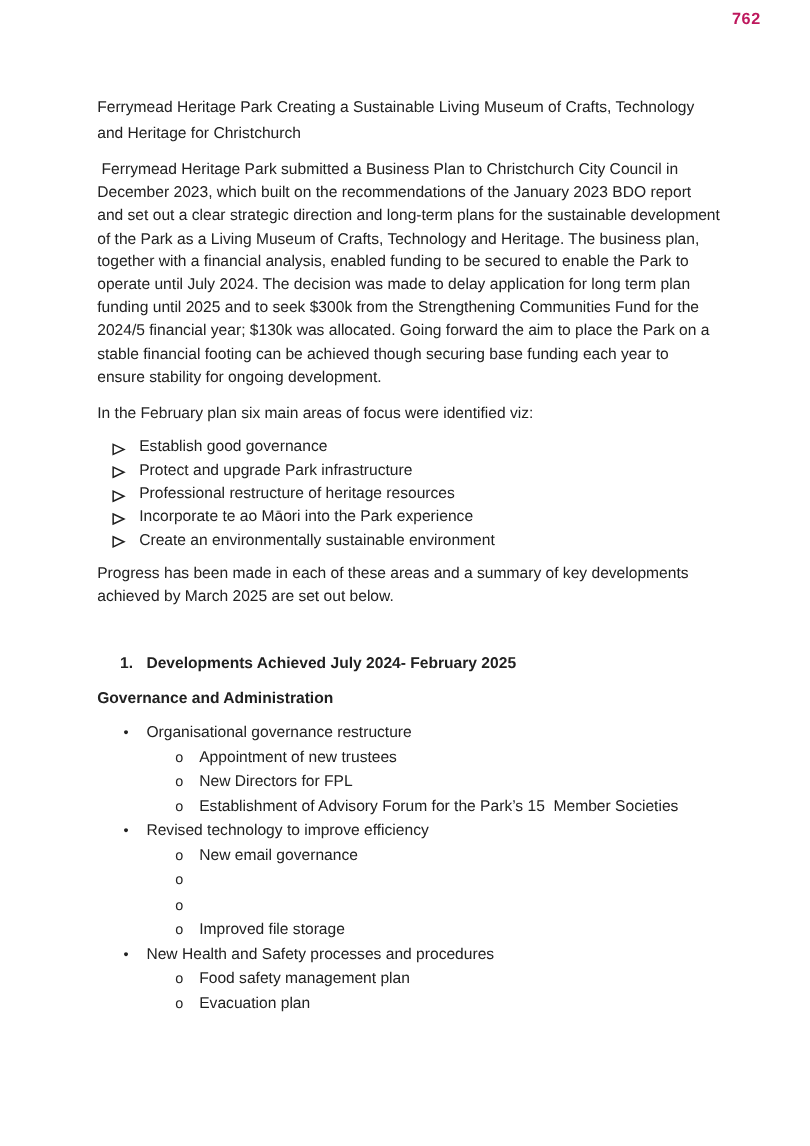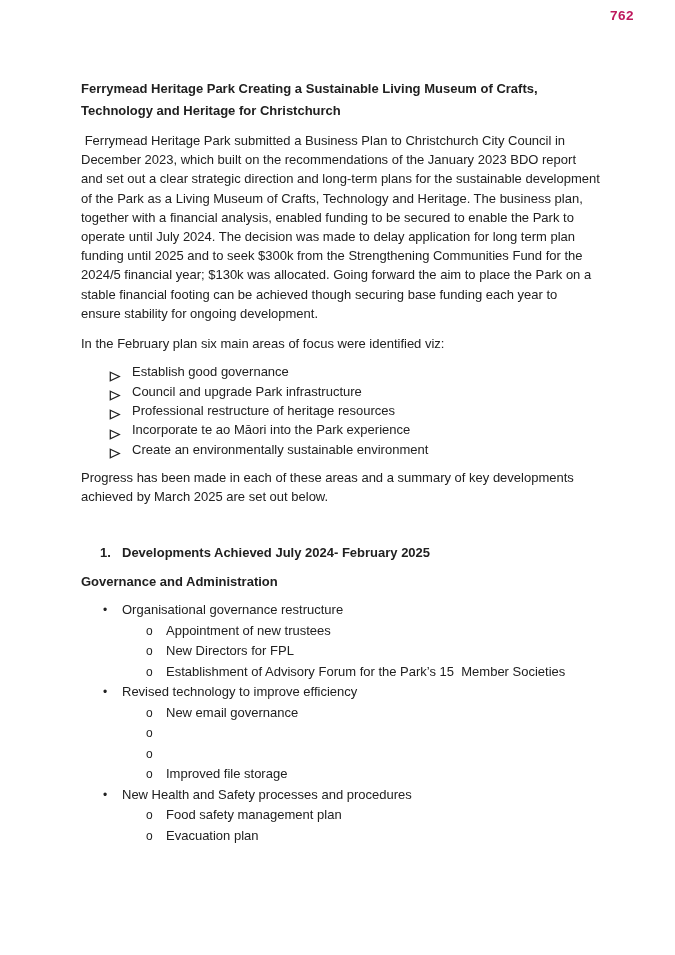--- a/index.html
+++ b/index.html
@@ -20,35 +20,35 @@
     color: #ee2a2b;
   }
   .content {
     position: absolute;
     left: 81px; top: 78px;
     width: 519px;
     font-size: 13px;
     line-height: 19.2px;
   }
   .doc-title {
-    font-weight: 700;
+    font-weight: 400;
     line-height: 21.5px;
     margin: 0 0 10px 0;
   }
   .para { margin: 0; white-space: pre-wrap; }
   .para-intro { margin-bottom: 11px; }
   .para-lead  { margin-bottom: 9px; }
   .para-progress { margin: 0; }
 
   .focus-list { margin: 0 0 9px 0; }
   .focus-item {
     display: flex;
-    margin-left: 28px;
+    margin-left: 12px;
     line-height: 19.4px;
-    align-items: flex-end;
+    align-items: center;
   }
   .focus-bullet {
     width: 23px; flex: none;
     padding-top: 4.5px;
   }
   .focus-bullet svg { display: block; }
 
   .section-heading {
     display: flex;
     font-weight: 700;
@@ -90,21 +90,21 @@
           </svg>
         </span>
         <span>Establish good governance</span>
       </div>
       <div class="focus-item">
         <span class="focus-bullet">
           <svg width="12" height="11" viewBox="0 0 12 11">
             <path d="M1.3 1.3 L10.3 5.5 L1.3 9.7 Z" fill="none" stroke="#212121" stroke-width="1.25"></path>
           </svg>
         </span>
-        <span>Council and upgrade Park infrastructure</span>
+        <span>Protect and upgrade Park infrastructure</span>
       </div>
       <div class="focus-item">
         <span class="focus-bullet">
           <svg width="12" height="11" viewBox="0 0 12 11">
             <path d="M1.3 1.3 L10.3 5.5 L1.3 9.7 Z" fill="none" stroke="#212121" stroke-width="1.25"></path>
           </svg>
         </span>
         <span>Professional restructure of heritage resources</span>
       </div>
       <div class="focus-item">

